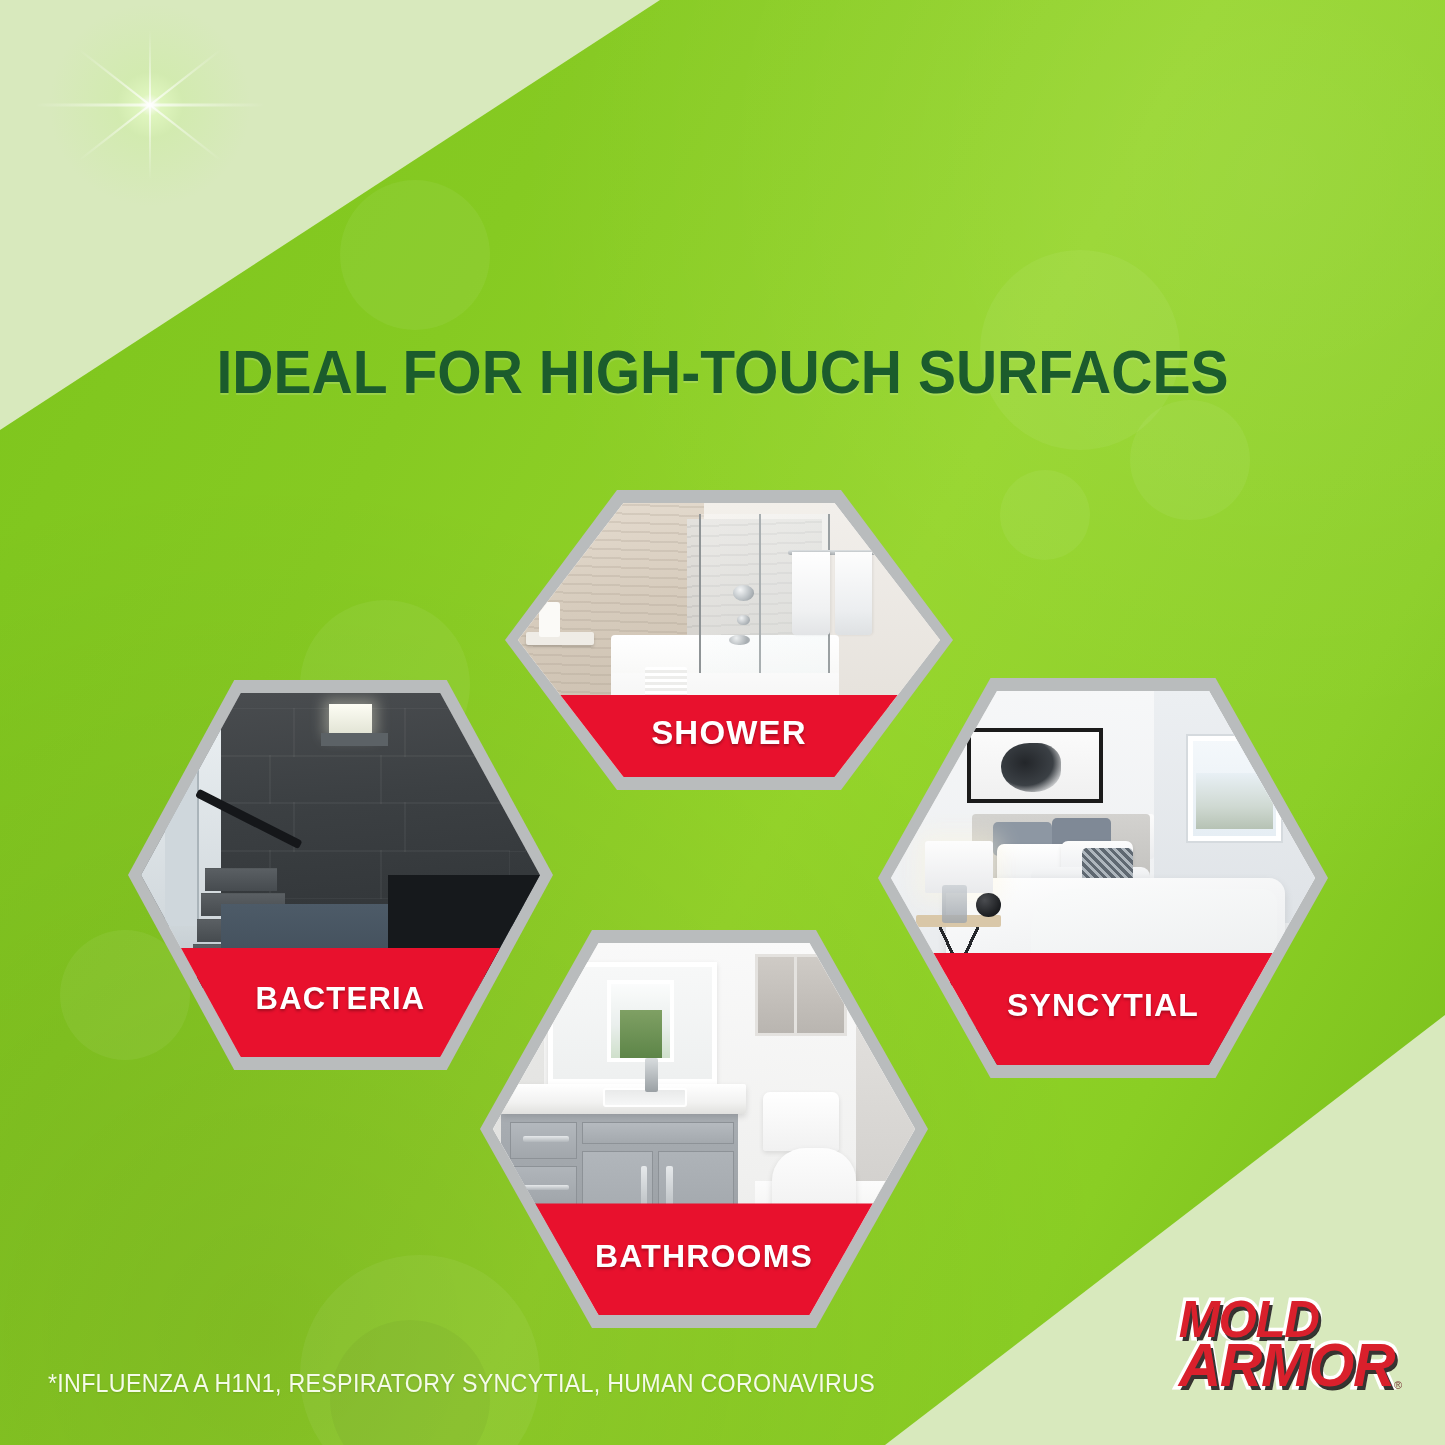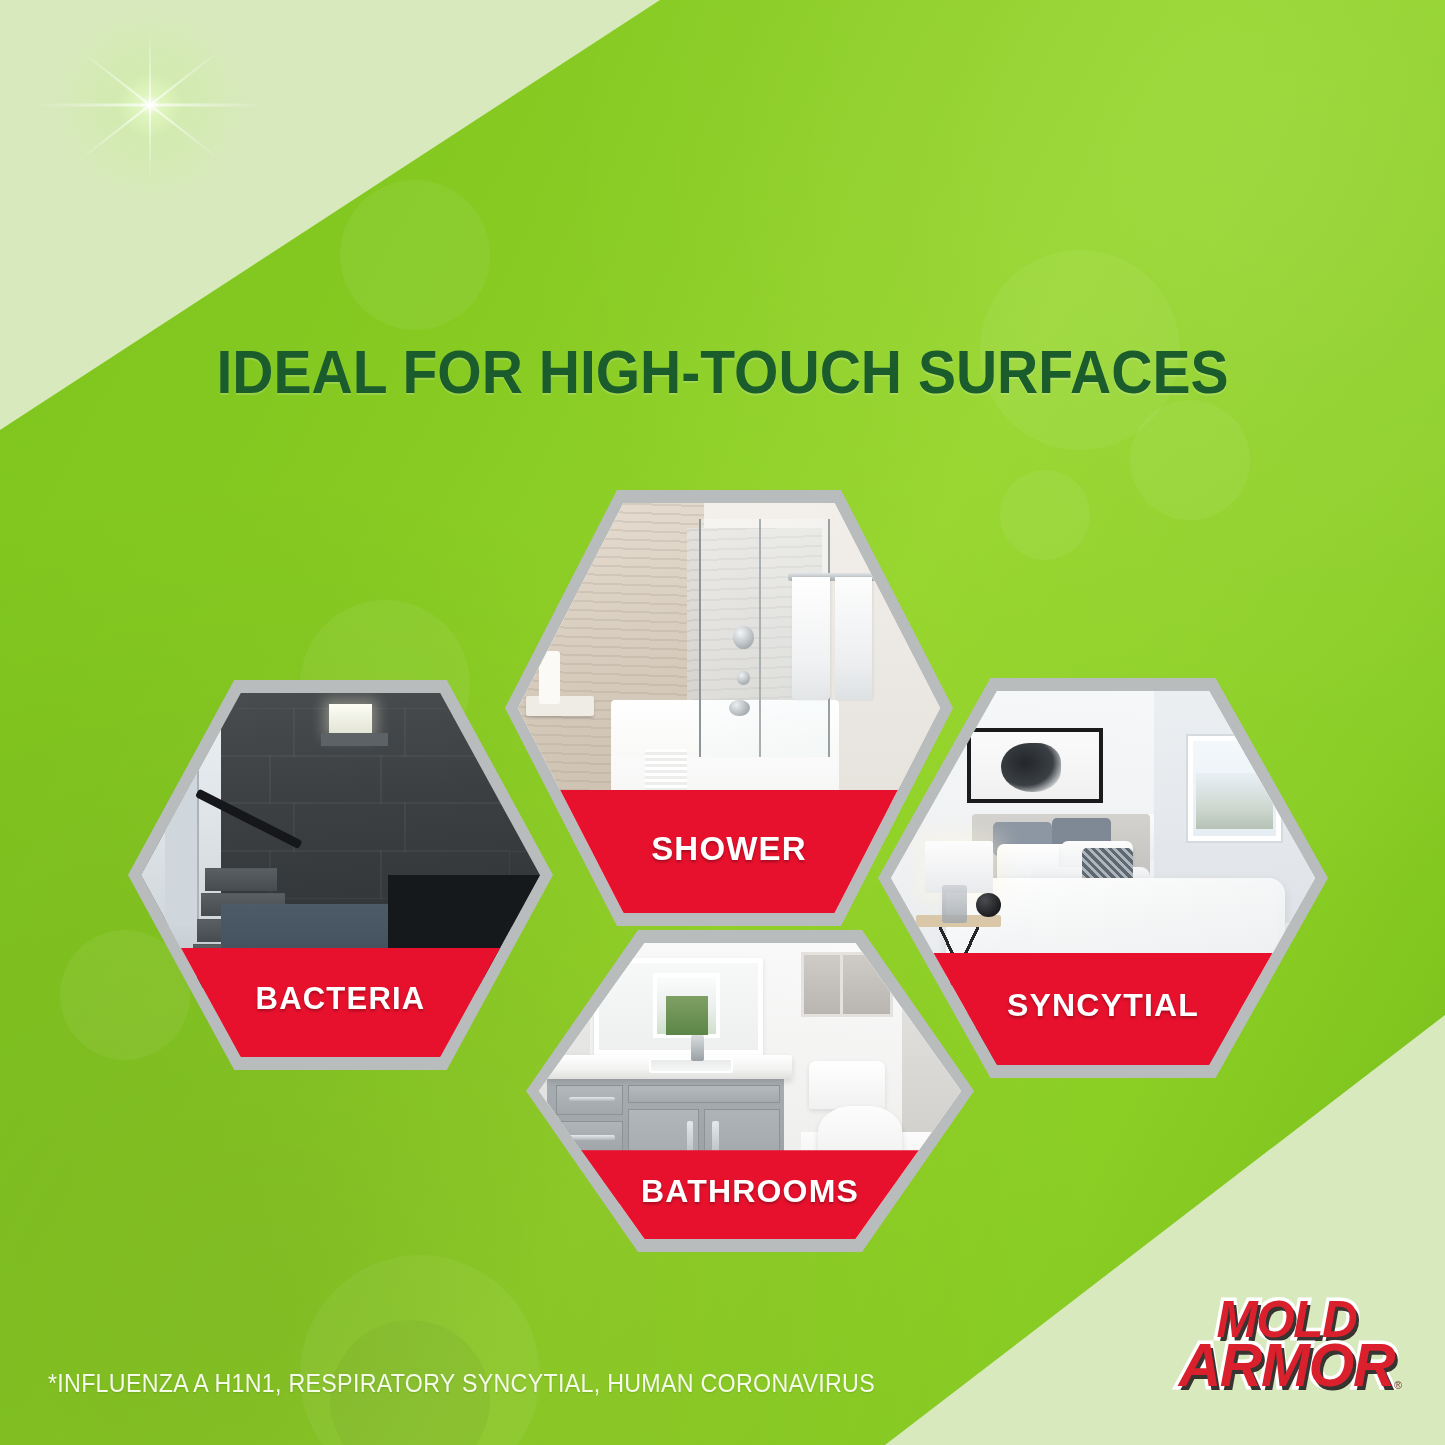--- a/index.html
+++ b/index.html
@@ -105,23 +105,23 @@
   }
   .hex-band span{
     color:#ffffff;font-weight:bold;font-size:33px;letter-spacing:1.2px;
     font-family:"Liberation Sans",sans-serif;
     text-shadow:0 2px 3px rgba(0,0,0,0.30);
     margin-bottom:6px;
   }
 
   
   #hex-basements{left:128px;top:680px;width:425px;height:390px;}
-  #hex-shower   {left:505px;top:490px;width:448px;height:436px;}
+  #hex-shower   {left:505px;top:490px;width:448px;height:300px;}
   #hex-bedrooms {left:878px;top:678px;width:450px;height:400px;}
-  #hex-bathrooms{left:526px;top:930px;width:448px;height:322px;}
+  #hex-bathrooms{left:480px;top:930px;width:448px;height:398px;}
 
   #hex-basements .hex-band span{font-size:31px;}
   #hex-bathrooms .hex-band span{font-size:32px;}
   #hex-bedrooms  .hex-band span{font-size:32px;}
 
   
   .ph{position:absolute;inset:0;overflow:hidden;}
   .r{position:absolute;}
 
   
@@ -223,21 +223,21 @@
   .footnote{
     position:absolute;left:48px;top:1369px;
     font-family:"Liberation Sans Narrow","Liberation Sans",sans-serif;
     font-size:25px;letter-spacing:0.3px;color:#f4fbe8;font-weight:400;
     transform:scaleX(0.93);transform-origin:left center;
     text-shadow:0 1px 2px rgba(0,0,0,0.12);
     white-space:nowrap;
   }
 
   
-  .logo{position:absolute;right:45px;bottom:52px;text-align:center;pointer-events:none;}
+  .logo{position:absolute;right:45px;bottom:52px;text-align:left;pointer-events:none;}
   .logo-l{
     display:block;
     font-family:"Liberation Sans",sans-serif;
     font-weight:bold;font-style:italic;
     color:#d9202c;
     -webkit-text-stroke:7px #ffffff;
     paint-order:stroke fill;
     letter-spacing:-1.5px;
     text-shadow:3px 4px 0 rgba(20,16,14,0.85);
   }

